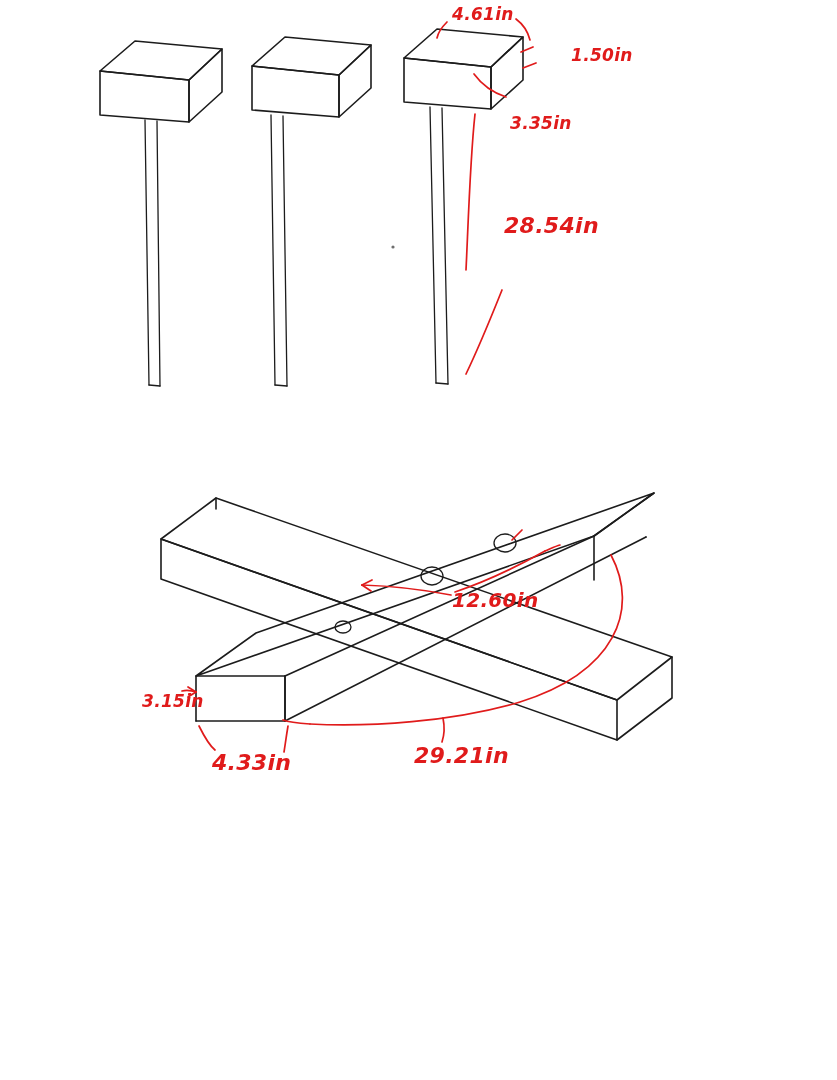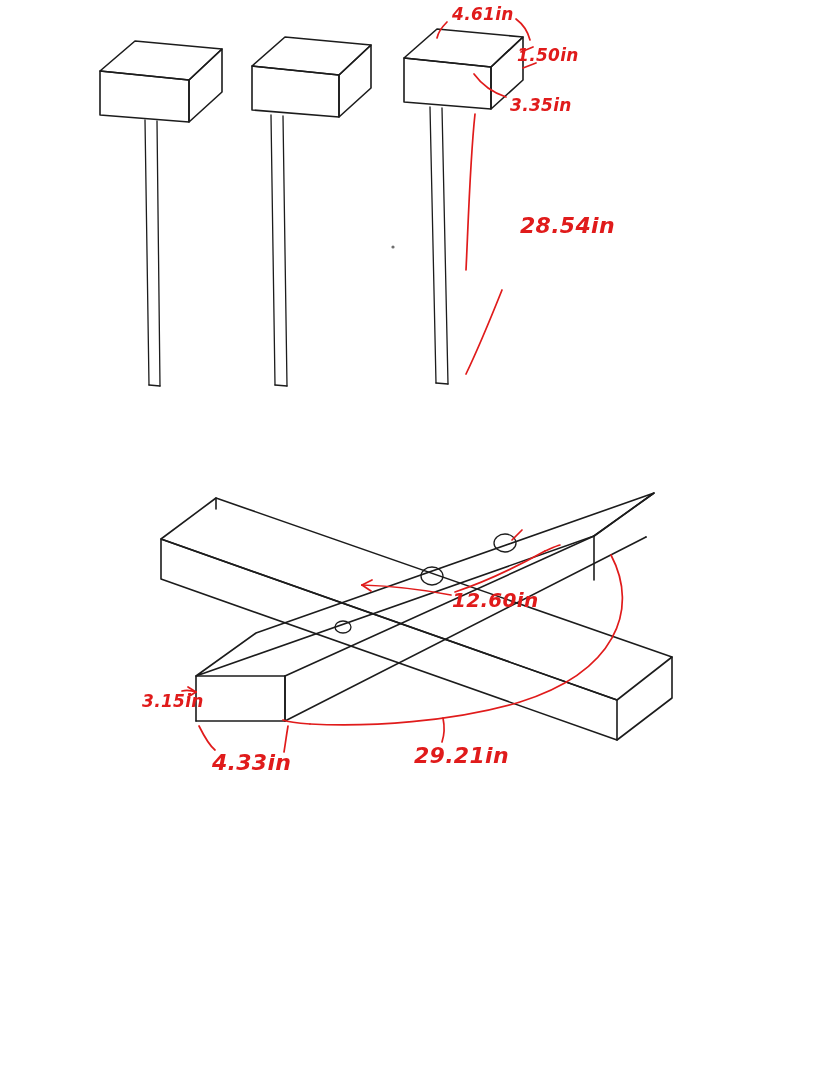--- a/index.html
+++ b/index.html
@@ -169,22 +169,22 @@
 
     <path class="ink-red" d="M196 692 C190 690 186 690 182 691"></path>
     <path class="ink-red" d="M196 692 L188 687"></path>
     <path class="ink-red" d="M196 692 L188 697"></path>
 
     <path class="ink-red" d="M199 726 C205 738 210 746 215 750"></path>
     <path class="ink-red" d="M288 726 C286 738 285 746 284 752"></path>
   </svg>
 
   <div class="annotation" style="left:452px; top:4px;">4.61in</div>
-  <div class="annotation" style="left:517px; top:45px;">1.50in</div>
-  <div class="annotation" style="left:510px; top:95px;">3.35in</div>
-  <div class="annotation big" style="left:504px; top:213px;margin-left:16px;">28.54in</div>
+  <div class="annotation" style="left:571px; top:45px;">1.50in</div>
+  <div class="annotation" style="left:510px; top:113px;">3.35in</div>
+  <div class="annotation big" style="left:504px; top:213px;">28.54in</div>
 
   <div class="annotation small" style="left:452px; top:588px;">12.60in</div>
   <div class="annotation" style="left:142px; top:691px;">3.15in</div>
   <div class="annotation big" style="left:212px; top:750px;font-style:italic;">4.33in</div>
   <div class="annotation big" style="left:414px; top:743px;">29.21in</div>
 
 </div>
 
 </body></html>

